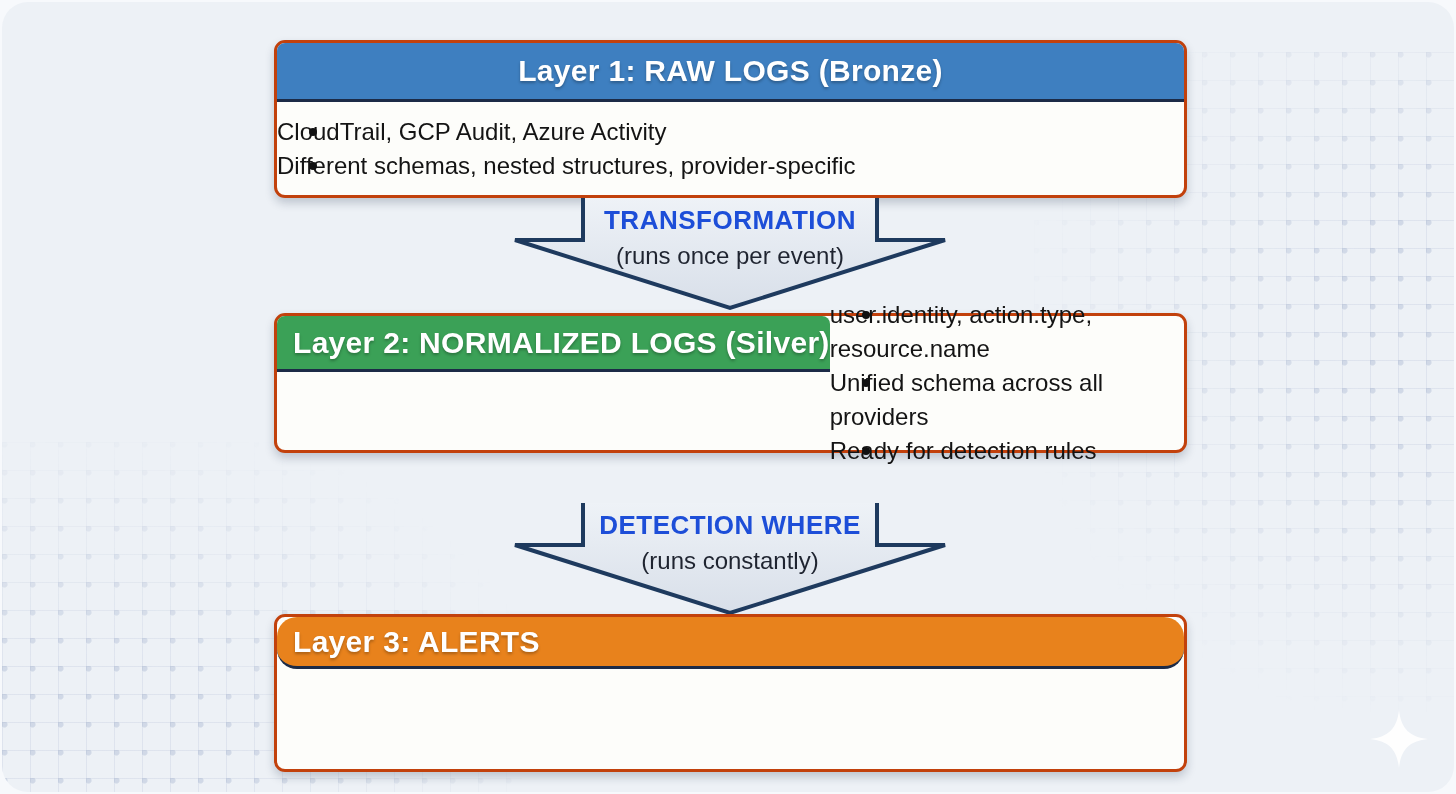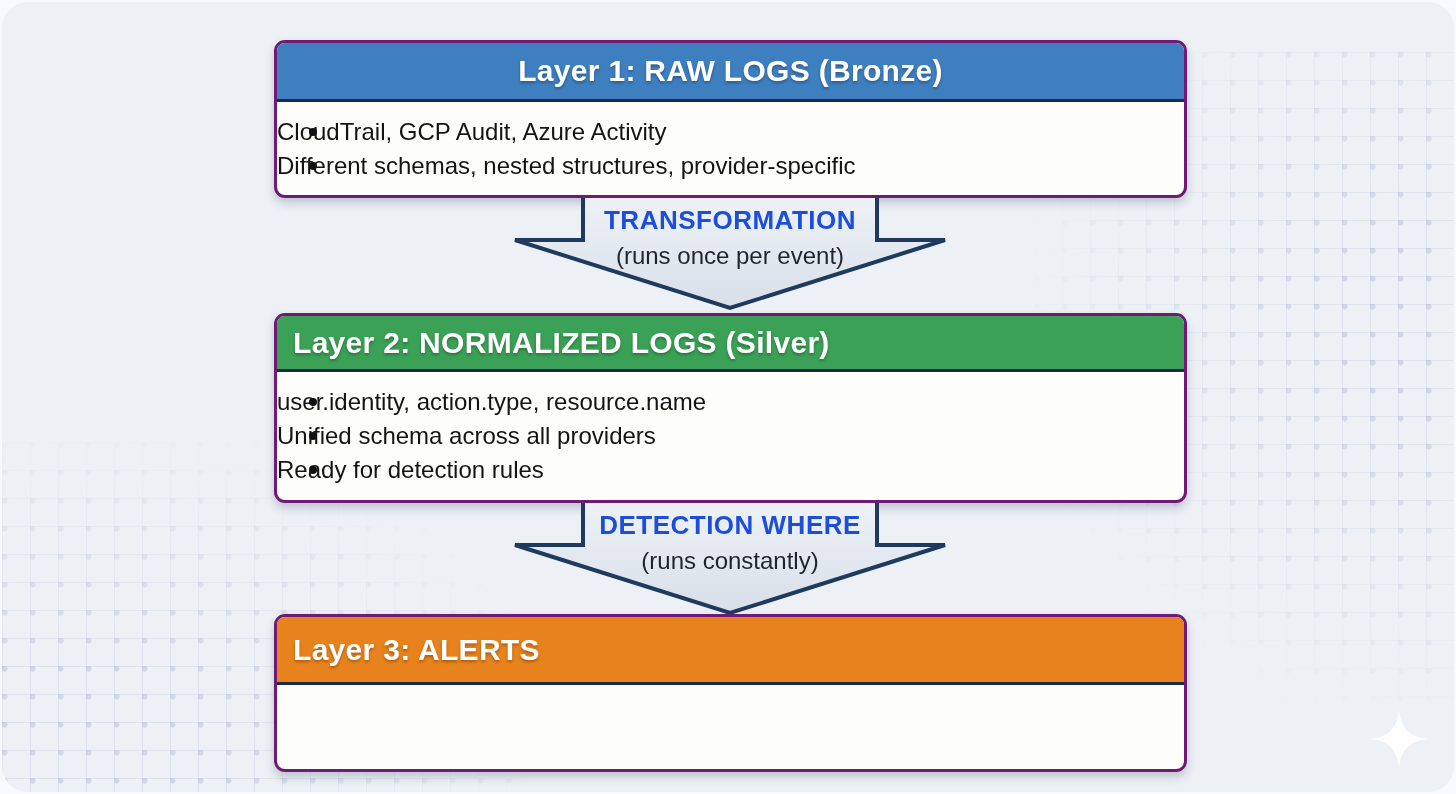--- a/index.html
+++ b/index.html
@@ -35,21 +35,21 @@
   #pattern-right {
     right: 0; top: 50px; width: 420px; height: 660px;
     -webkit-mask-image: radial-gradient(ellipse at 100% 40%, #000 20%, transparent 75%);
     mask-image: radial-gradient(ellipse at 100% 40%, #000 20%, transparent 75%);
   }
 
   .layer-box {
     position: absolute;
     left: 272px;
     width: 913px;
-    border: 3px solid #701a75;
+    border: 3px solid #c2410c;
     border-radius: 11px;
     background: #fdfdfa;
     box-shadow: 0 5px 10px rgba(25,40,70,0.22);
   }
   .layer-header {
     display: flex;
     align-items: center;
     border-bottom: 3px solid #1c2b47;
     border-radius: 8px 8px 0 0;
     color: #ffffff;
@@ -61,24 +61,24 @@
   .layer-header.center { justify-content: center; }
   .layer-header.left { justify-content: flex-start; padding-left: 16px; }
   .layer-body {
     display: flex;
     flex-direction: column;
     justify-content: center;
     flex: 1;
   }
   #layer-1-box { top: 38px;  height: 158px; display: flex; flex-direction: column; }
   #layer-1-box .layer-header { height: 59px; }
-  #layer-2-box { top: 311px; height: 190px; display: flex; flex-direction: column; }
+  #layer-2-box { top: 311px; height: 140px; display: flex; flex-direction: row; }
   #layer-2-box .layer-header { height: 56px; }
   #layer-3-box { top: 612px; height: 158px; display: flex; flex-direction: column; }
-  #layer-3-box .layer-header { height: 68px; }
+  #layer-3-box .layer-header { height: 52px; border-radius: 20px; }
 
   ul.bullets { list-style: none; }
   ul.bullets li {
     position: relative;
     font-size: 24px;
     line-height: 34px;
     color: #141414;
   }
   ul.bullets li::before {
     content: "";

